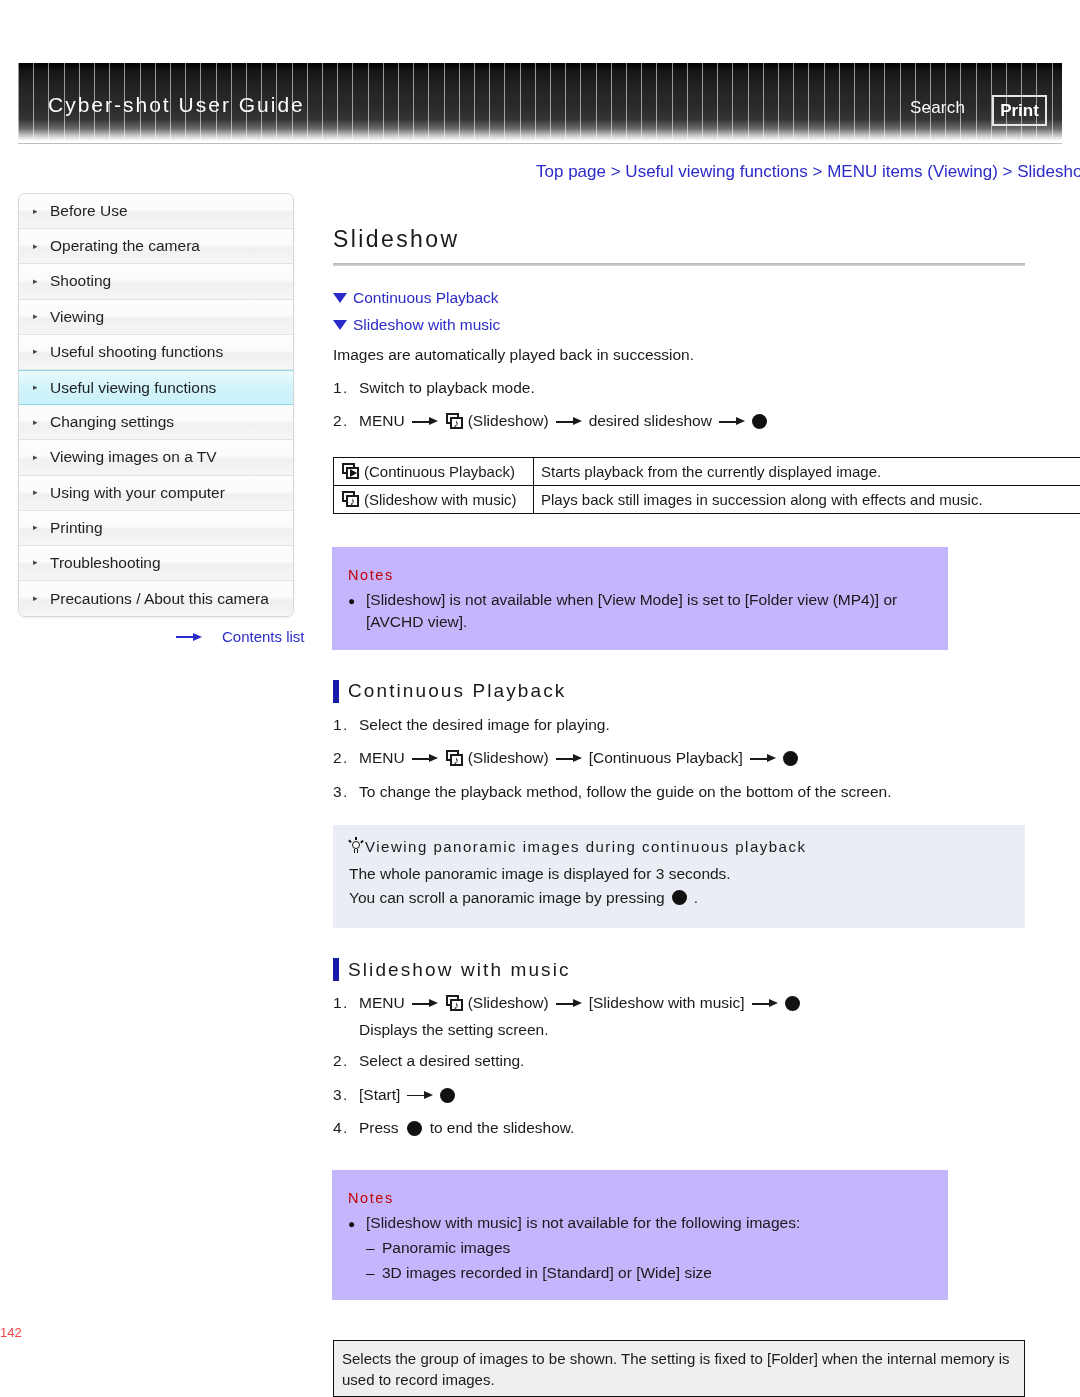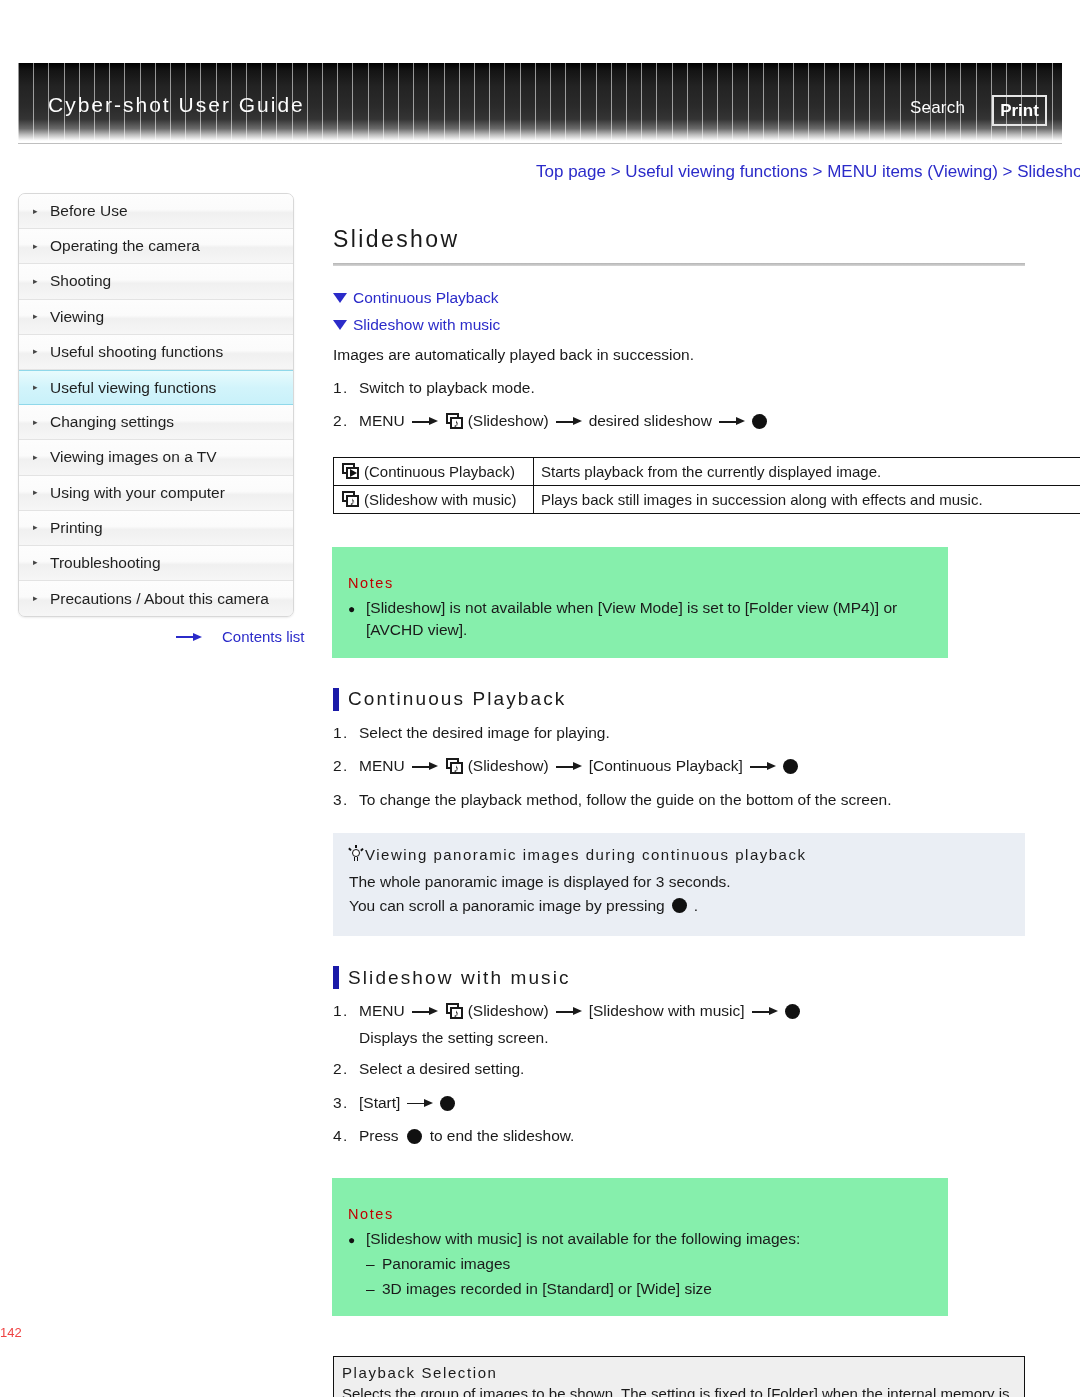--- a/index.html
+++ b/index.html
@@ -280,22 +280,22 @@
     vertical-align: middle;
   }
   .data-table td.label-cell {
     width: 200px;
     white-space: nowrap;
   }
   .label-cell .inner { display: flex; align-items: center; }
 
   
   .notes-box {
-    background: #86efac;
-    padding: 28px 16px 16px 16px;
+    background: #c4b5fd;
+    padding: 20px 16px 16px 16px;
     margin-top: 33px;
     width: 616px;
     margin-left: -1px;
   }
   .notes-title {
     color: #c00000;
     font-size: 14.5px;
     letter-spacing: 1.6px;
     margin-bottom: 6px;
   }
@@ -690,21 +690,20 @@
       <span>Panoramic images</span>
     </div>
     <div class="note-sub">
       <span class="note-dash">–</span>
       <span>3D images recorded in [Standard] or [Wide] size</span>
     </div>
   </div>
 
   <div id="bottom-table">
     <div id="bt-head">
-      <div id="bt-title">Playback Selection</div>
       <div id="bt-desc">Selects the group of images to be shown. The setting is fixed to [Folder] when the internal memory is used to record images.</div>
     </div>
     <div id="bt-cols">
       <div class="divider" style="left:40px;"></div>
       <div class="divider" style="left:104px;"></div>
     </div>
   </div>
 
 </div>
 

